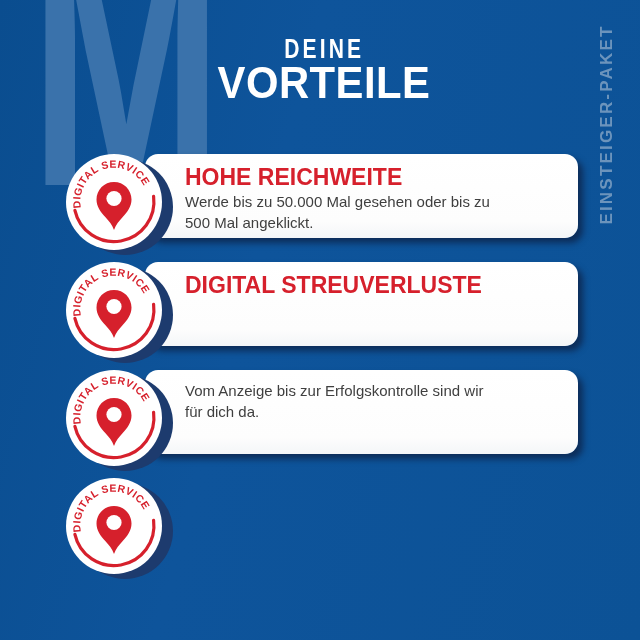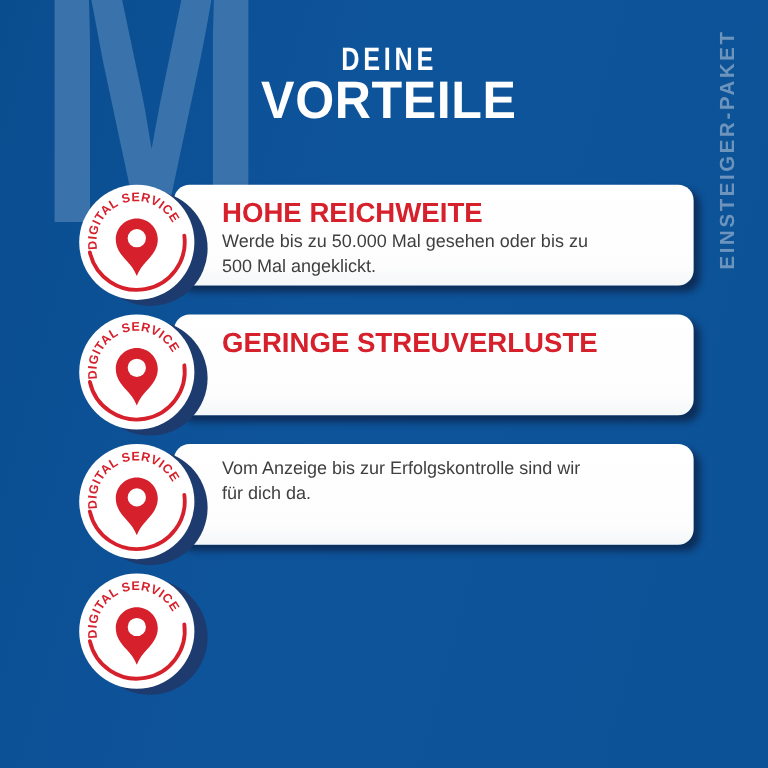--- a/index.html
+++ b/index.html
@@ -73,21 +73,21 @@
       <text class="badge-arc-text"><textPath href="#arcT0">DIGITAL SERVICE</textPath></text>
       <g>
         <path d="M 50 30 C 40.3 30 32.5 37.8 32.5 47.5 C 32.5 54.6 36.6 60 41.5 65.3 C 45.1 69.2 48 72.8 50 78 C 52 72.8 54.9 69.2 58.5 65.3 C 63.4 60 67.5 54.6 67.5 47.5 C 67.5 37.8 59.7 30 50 30 Z" fill="#d6202c"></path>
         <circle cx="50" cy="46.5" r="7.6" fill="#ffffff"></circle>
       </g>
     </svg>
   </section>
 
   <section class="card-row" style="top:262px">
     <div class="card-panel">
-      <h2 class="card-heading">GERINGE STREUVERLUSTE</h2>
+      <h2 class="card-heading">DIGITAL STREUVERLUSTE</h2>
     </div>
     <div class="badge-shadow"></div>
     <svg class="badge" width="100" height="100" viewBox="0 0 100 100">
       <circle cx="50" cy="50" r="48" fill="#ffffff"></circle>
       <path d="M 10.9 58.3 A 40 40 0 0 0 89.6 44.4" fill="none" stroke="#d6202c" stroke-width="3.2" stroke-linecap="round"></path>
       <defs>
           <path id="arcT1" d="M 17.0 55.8 A 33.5 33.5 0 0 1 82.4 41.3" fill="none"></path>
         </defs>
       <text class="badge-arc-text"><textPath href="#arcT1">DIGITAL SERVICE</textPath></text>
       <g>

